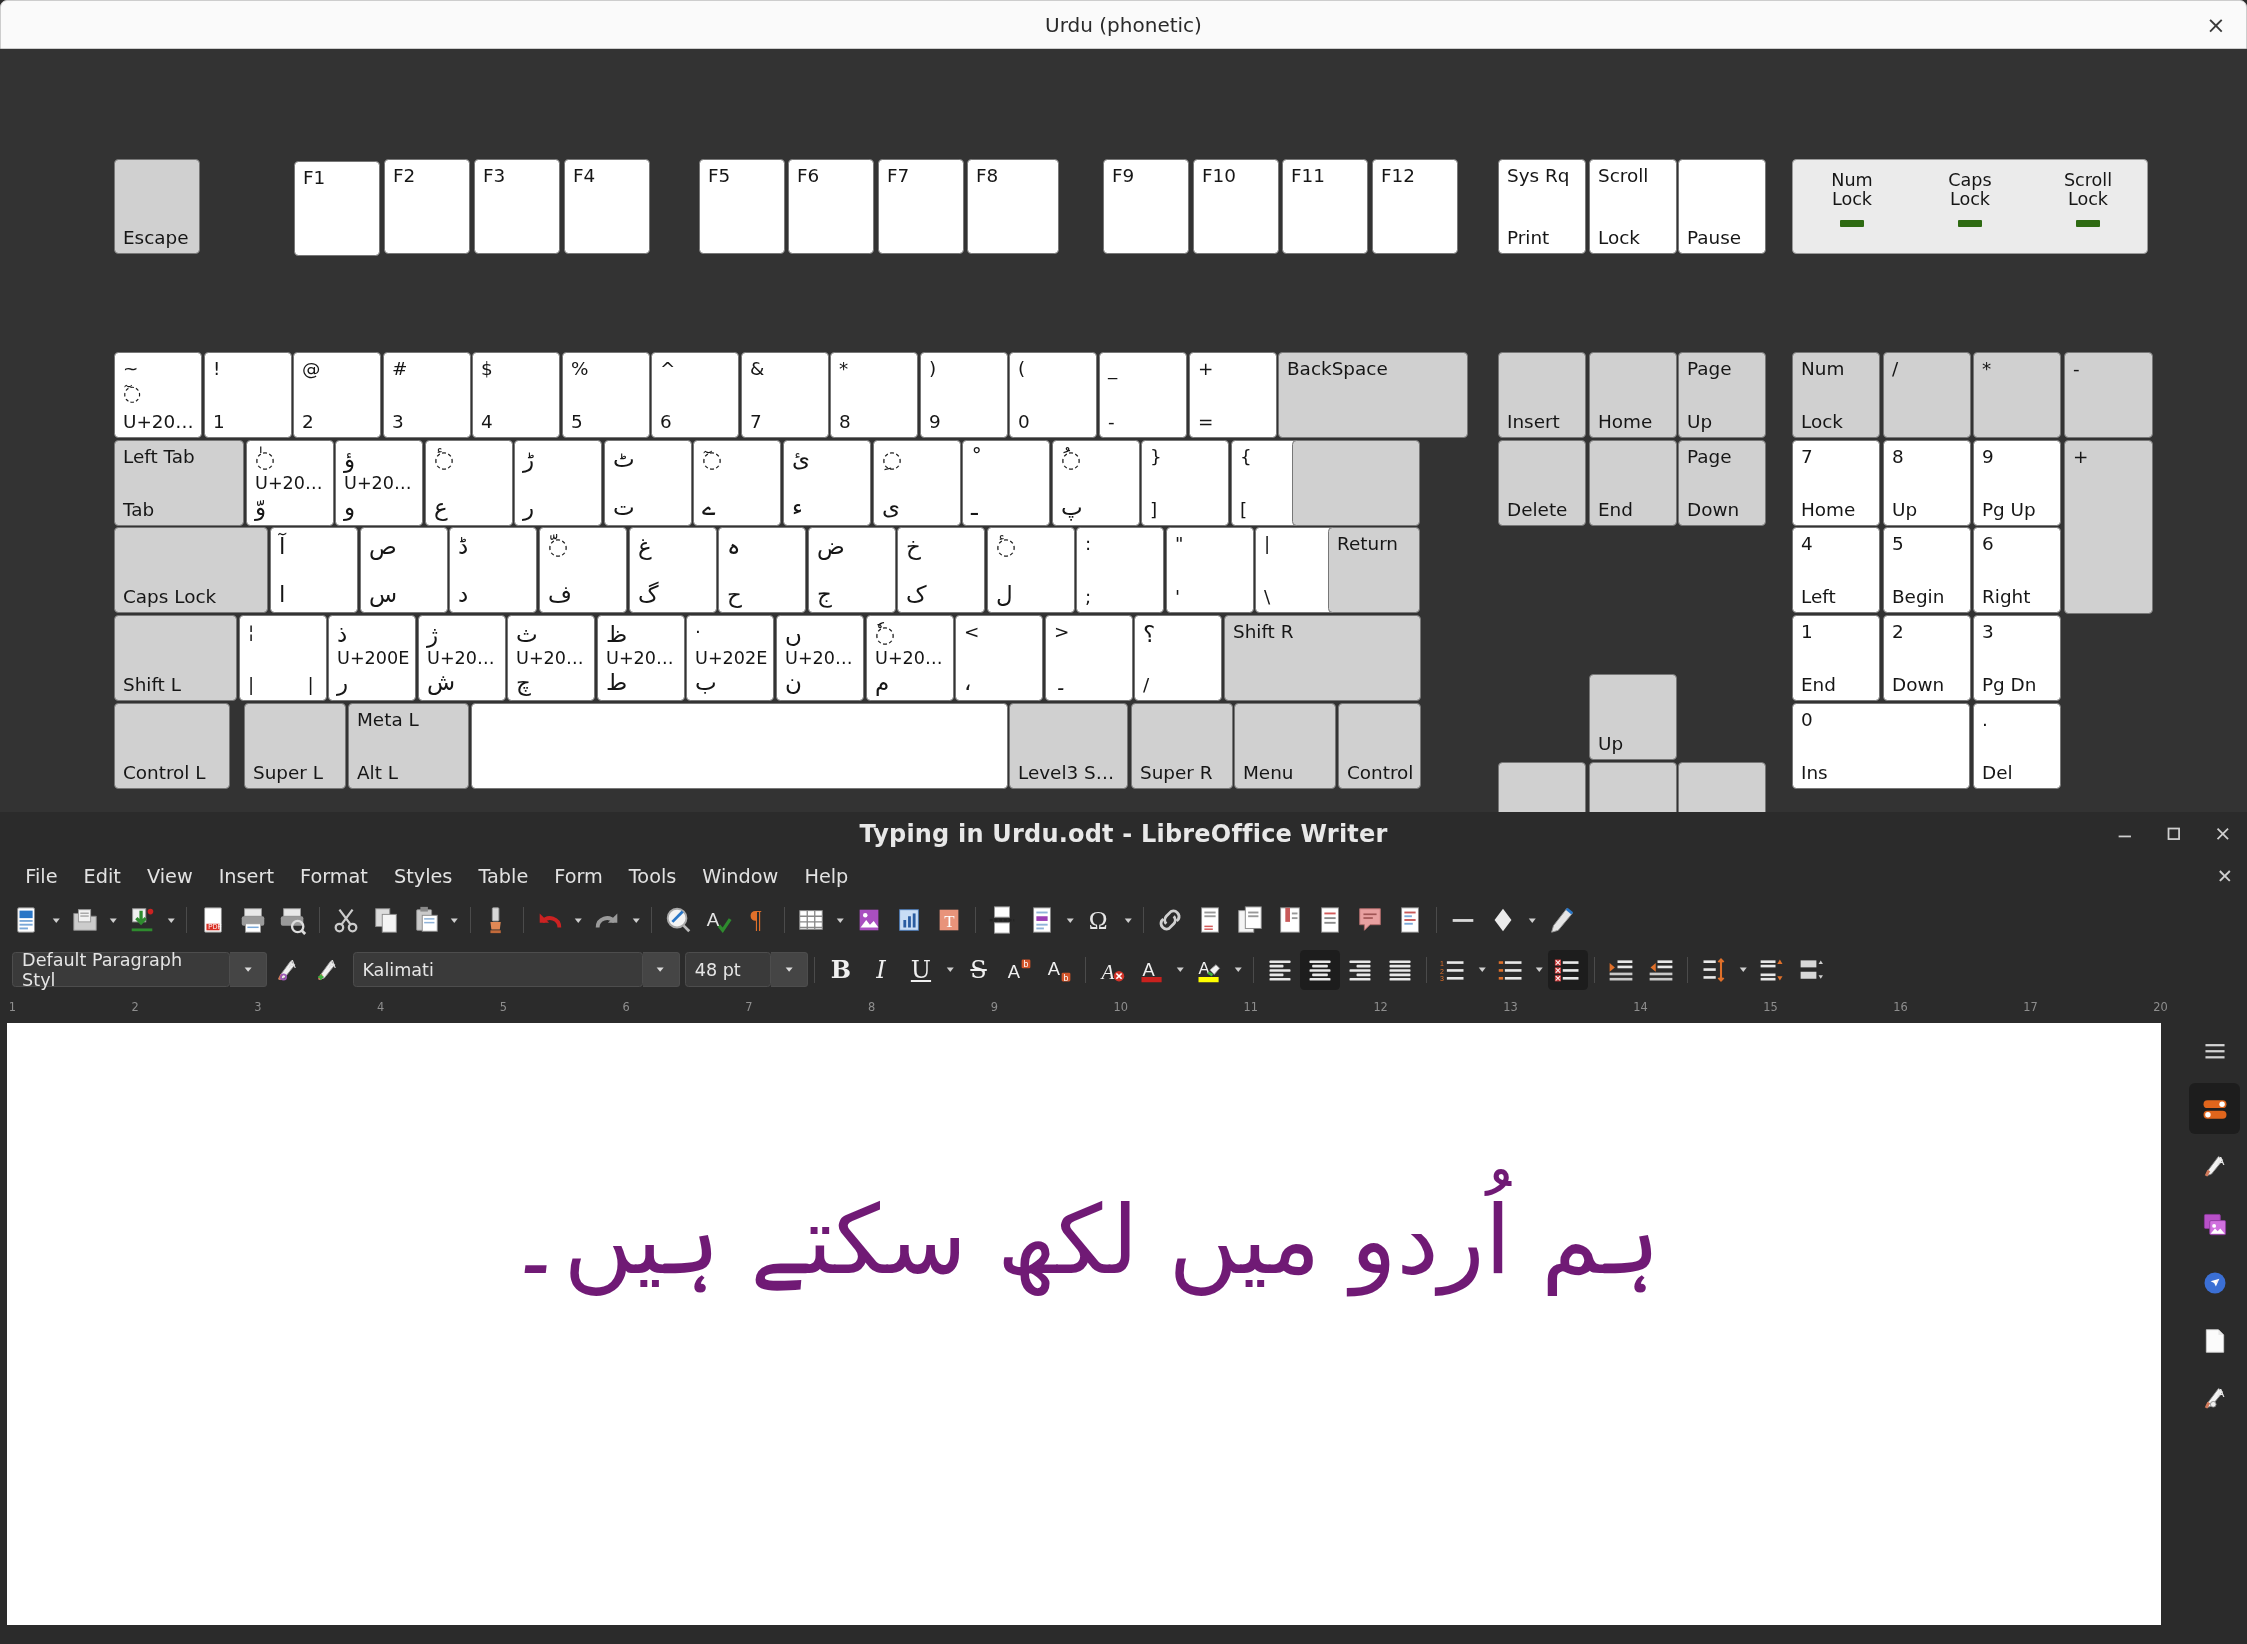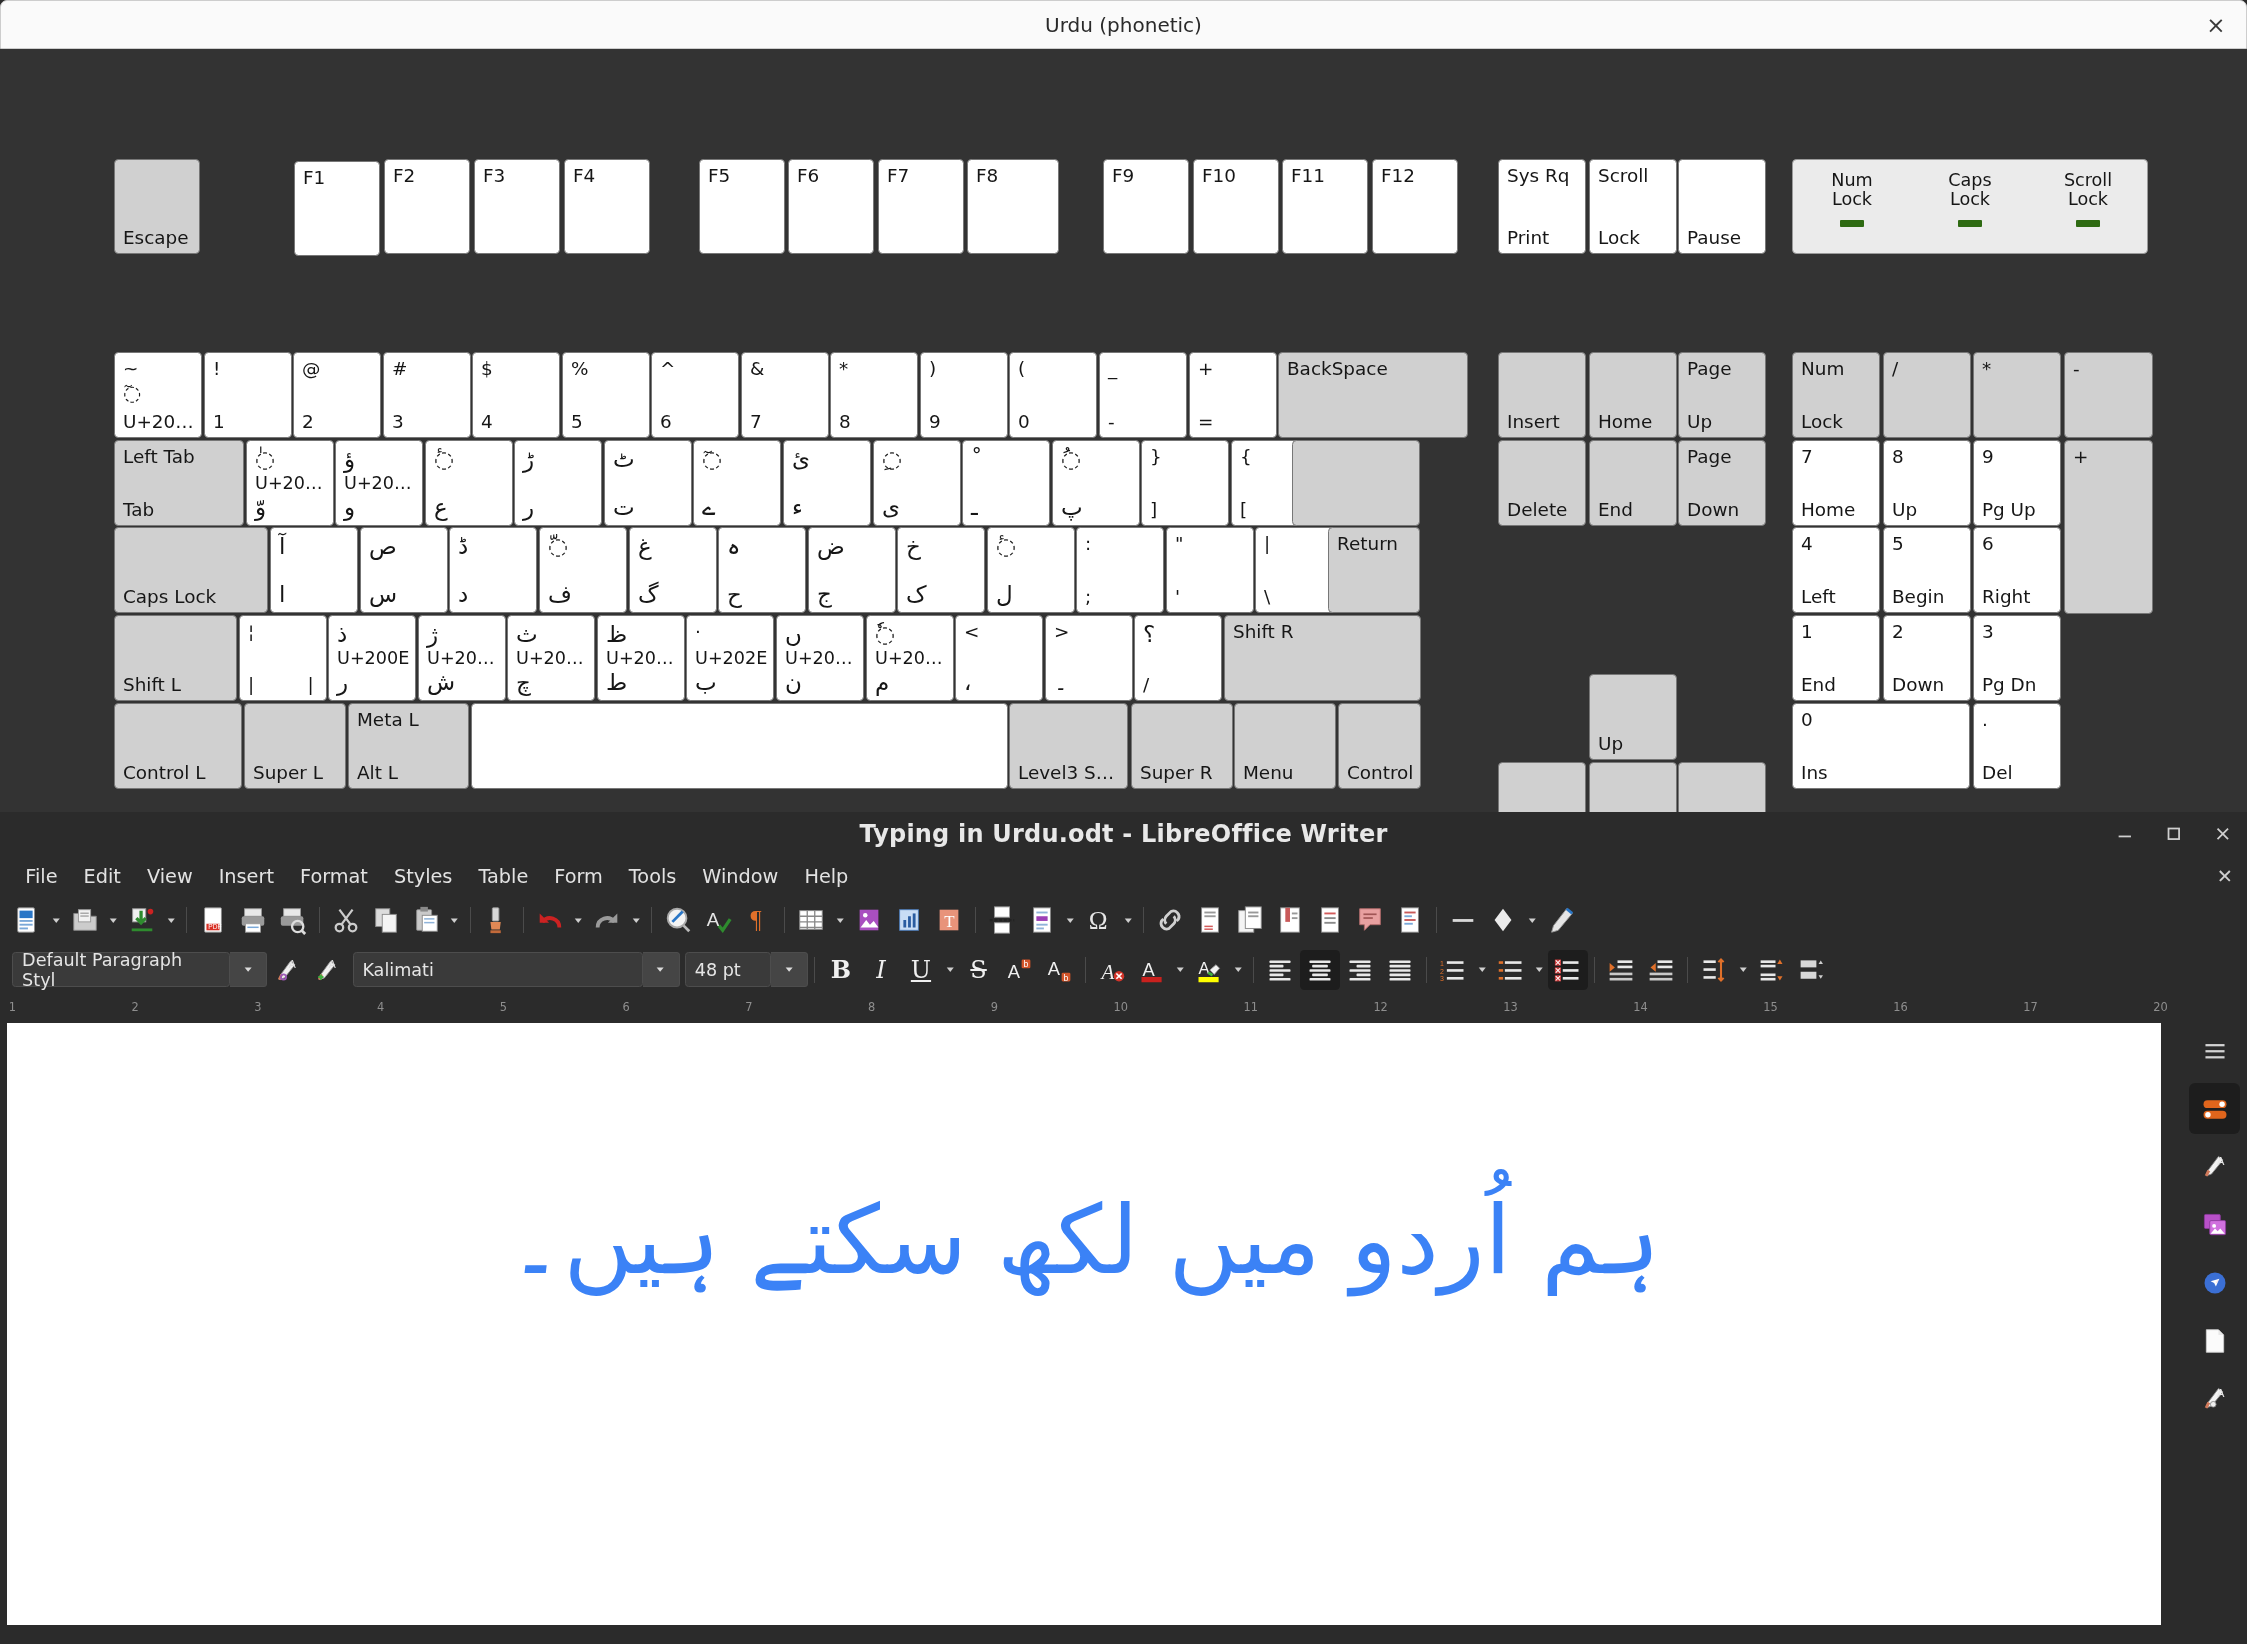--- a/index.html
+++ b/index.html
@@ -105,21 +105,21 @@
     display:flex; align-items:center; justify-content:space-between; }
   .ruler-num { font-size: 11.4px; color: #8e8e8e; }
 
   .lo-docarea { position: relative; height: 614px; background: #2b2b2b; }
   .doc-page {
     position: absolute; left: 7px; top: 5.3px; width: 2154px; height: 602px;
     background: #ffffff;
   }
   .doc-text {
     position: absolute; width: 100%; top: 149px; text-align: center;
-    font-size: 95px; color: #3b82f6; direction: rtl;
+    font-size: 95px; color: #701a75; direction: rtl;
     font-family: "DejaVu Sans", "Liberation Sans", sans-serif;
     line-height: 1.45;
   }
   .vscroll { position: absolute; right: 0px; top: 5.3px; width: 19.3px; height: 602px; background: #3a3a3a; }
   .vscroll .thumb { position: absolute; left: 2.6px; top: 17.6px; width: 14px; height: 290px; background: #6f6f6f; border-radius: 7px; }
   .hsplit { position:absolute; right: 21px; top: 263px; width: 8.8px; height: 12.3px; background:#d6d6d6; }
 
   .lo-sidebar { position: absolute; right: 0; top: 0; width: 65px; height: 614px; background: #2b2b2b; }
   .sb-item { width: 51px; height: 51px; margin: 7px auto; display:flex; align-items:center; justify-content:center; border-radius: 6.1px; cursor:pointer; }
   .sb-item.active { background: #1d1d1d; }
@@ -421,21 +421,21 @@
         <span class="tl">&gt;</span>
         <span class="bl ar">۔</span>
       </div>
       <div class="key" style="left: 1134px; top: 566px; width: 88px; height: 86px;">
         <span class="tl ar">؟</span>
         <span class="bl">/</span>
       </div>
       <div class="key mod" style="left: 1224px; top: 566px; width: 197px; height: 86px;">
         <span class="tl">Shift R</span>
       </div>
-      <div class="key mod" style="left: 114px; top: 654px; width: 128px; height: 86px;">
+      <div class="key mod" style="left: 114px; top: 654px; width: 116px; height: 86px;">
         <span class="bl">Control L</span>
       </div>
       <div class="key mod" style="left: 244px; top: 654px; width: 102px; height: 86px;">
         <span class="bl">Super L</span>
       </div>
       <div class="key mod" style="left: 348px; top: 654px; width: 121px; height: 86px;">
         <span class="tl">Meta L</span>
         <span class="bl">Alt L</span>
       </div>
       <div class="key" style="left: 471px; top: 654px; width: 537px; height: 86px;"></div>

